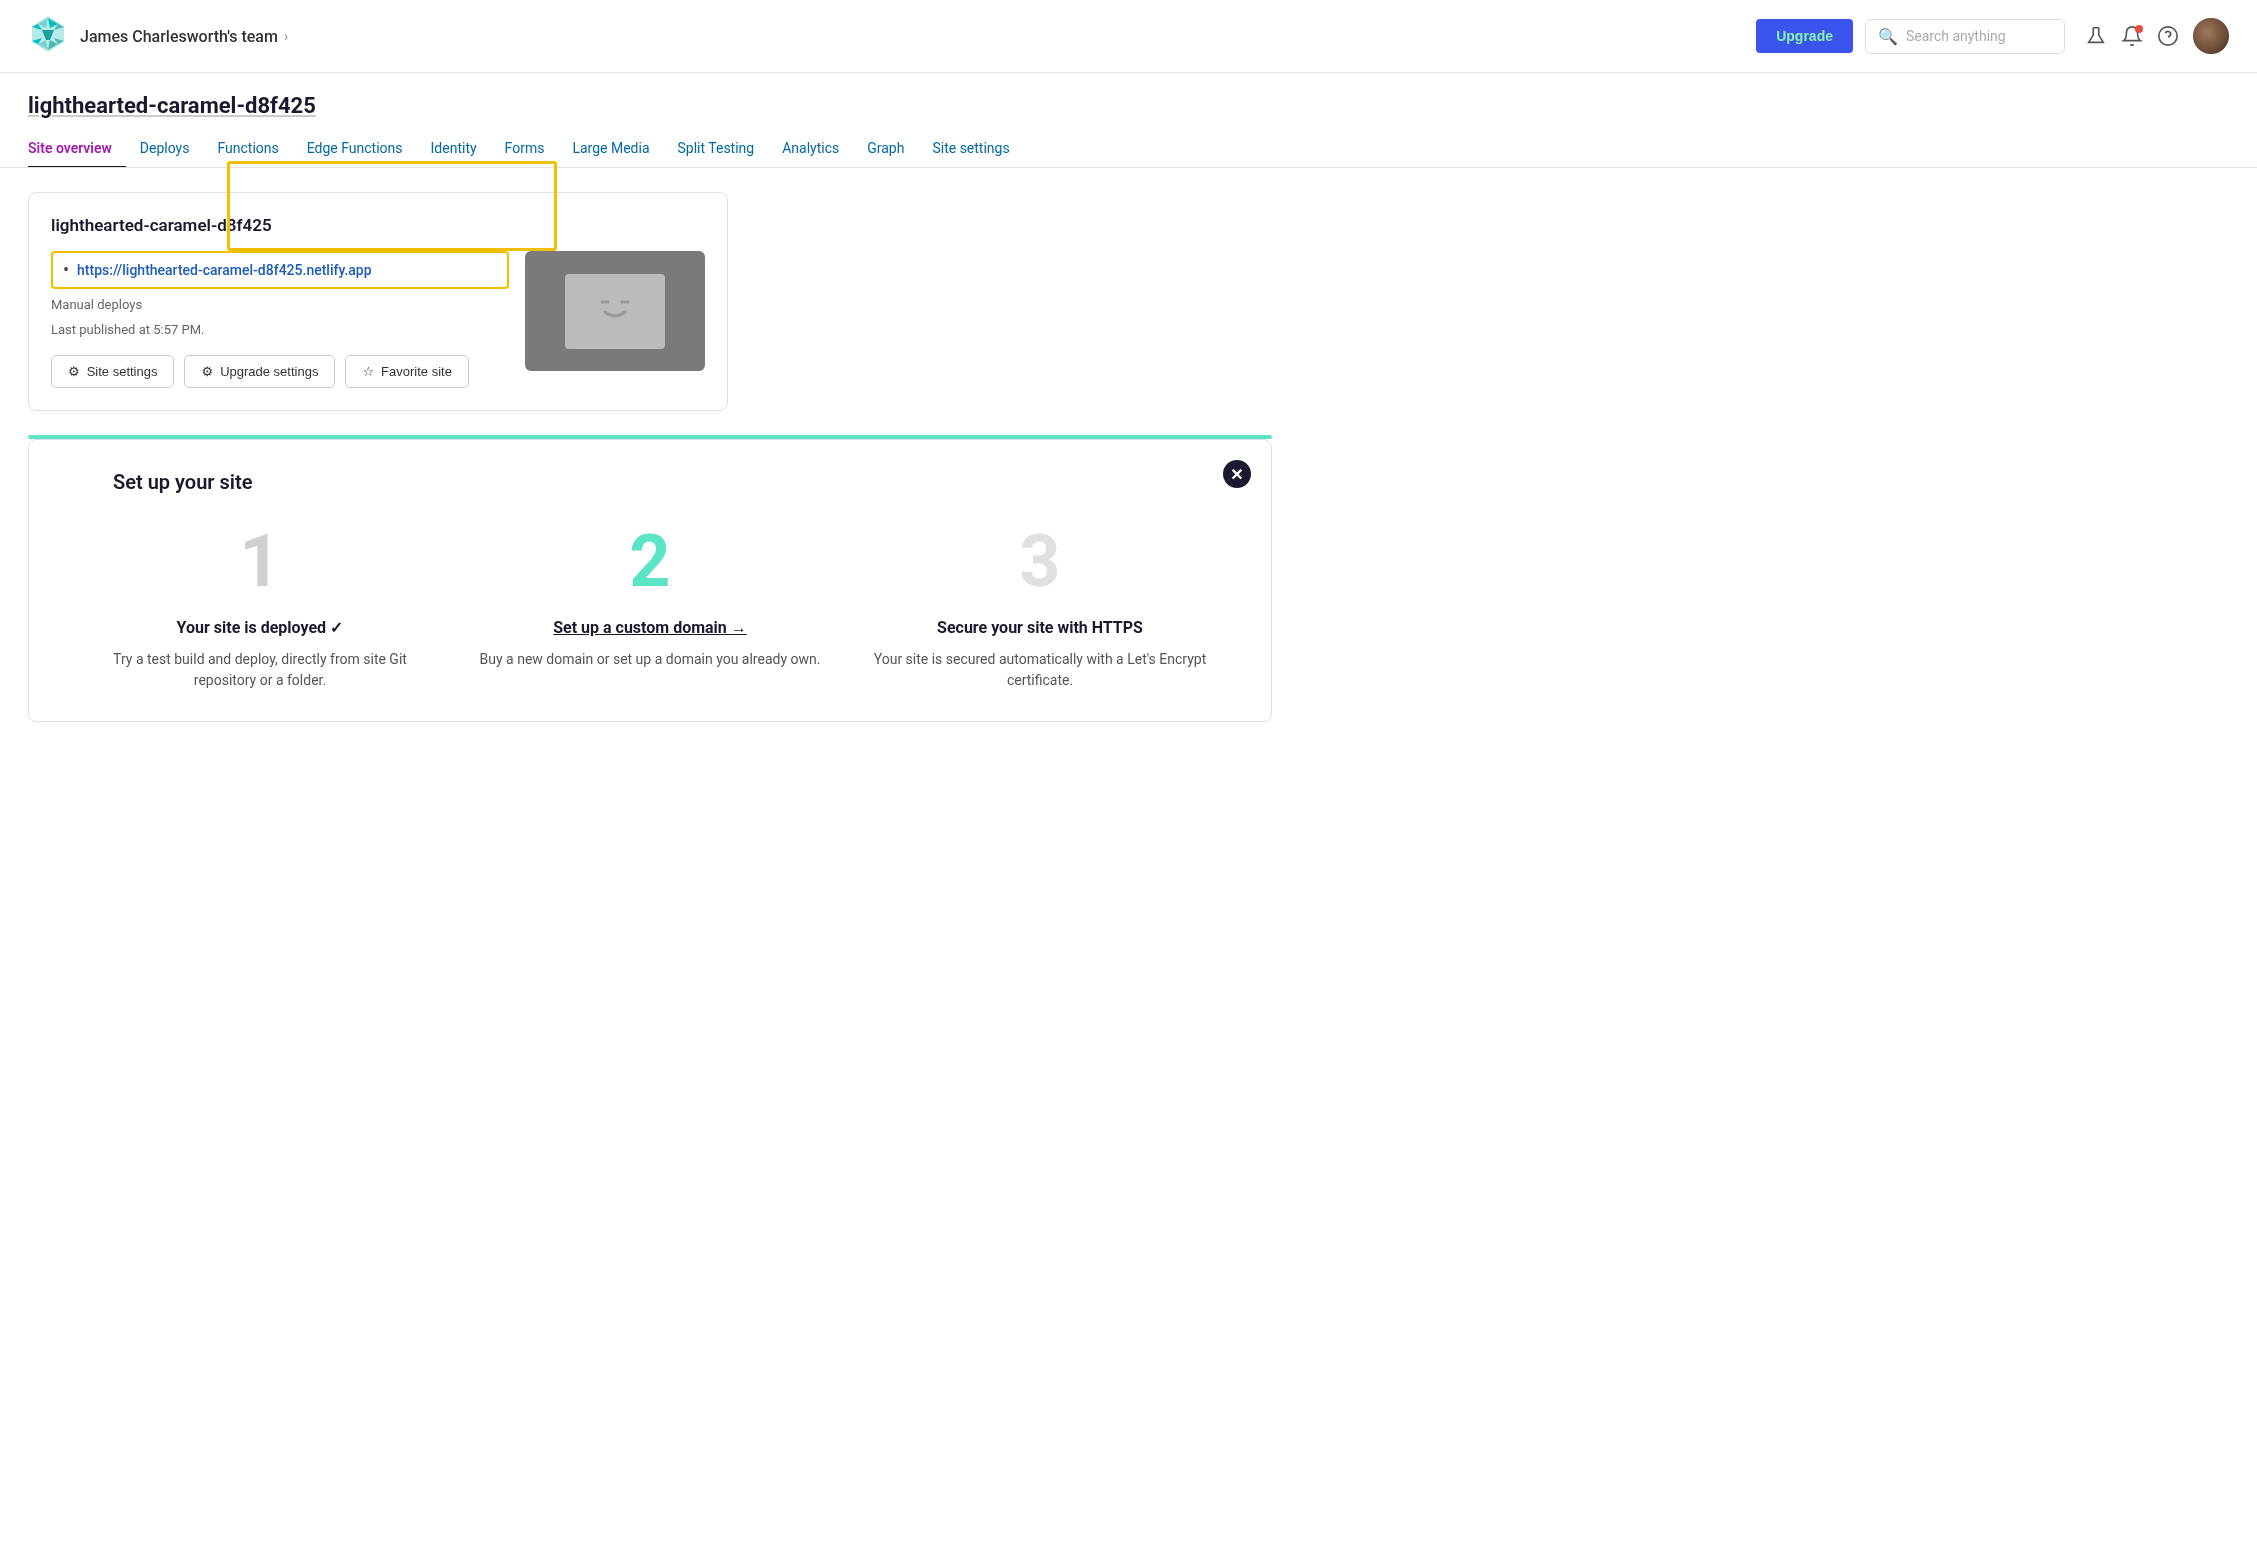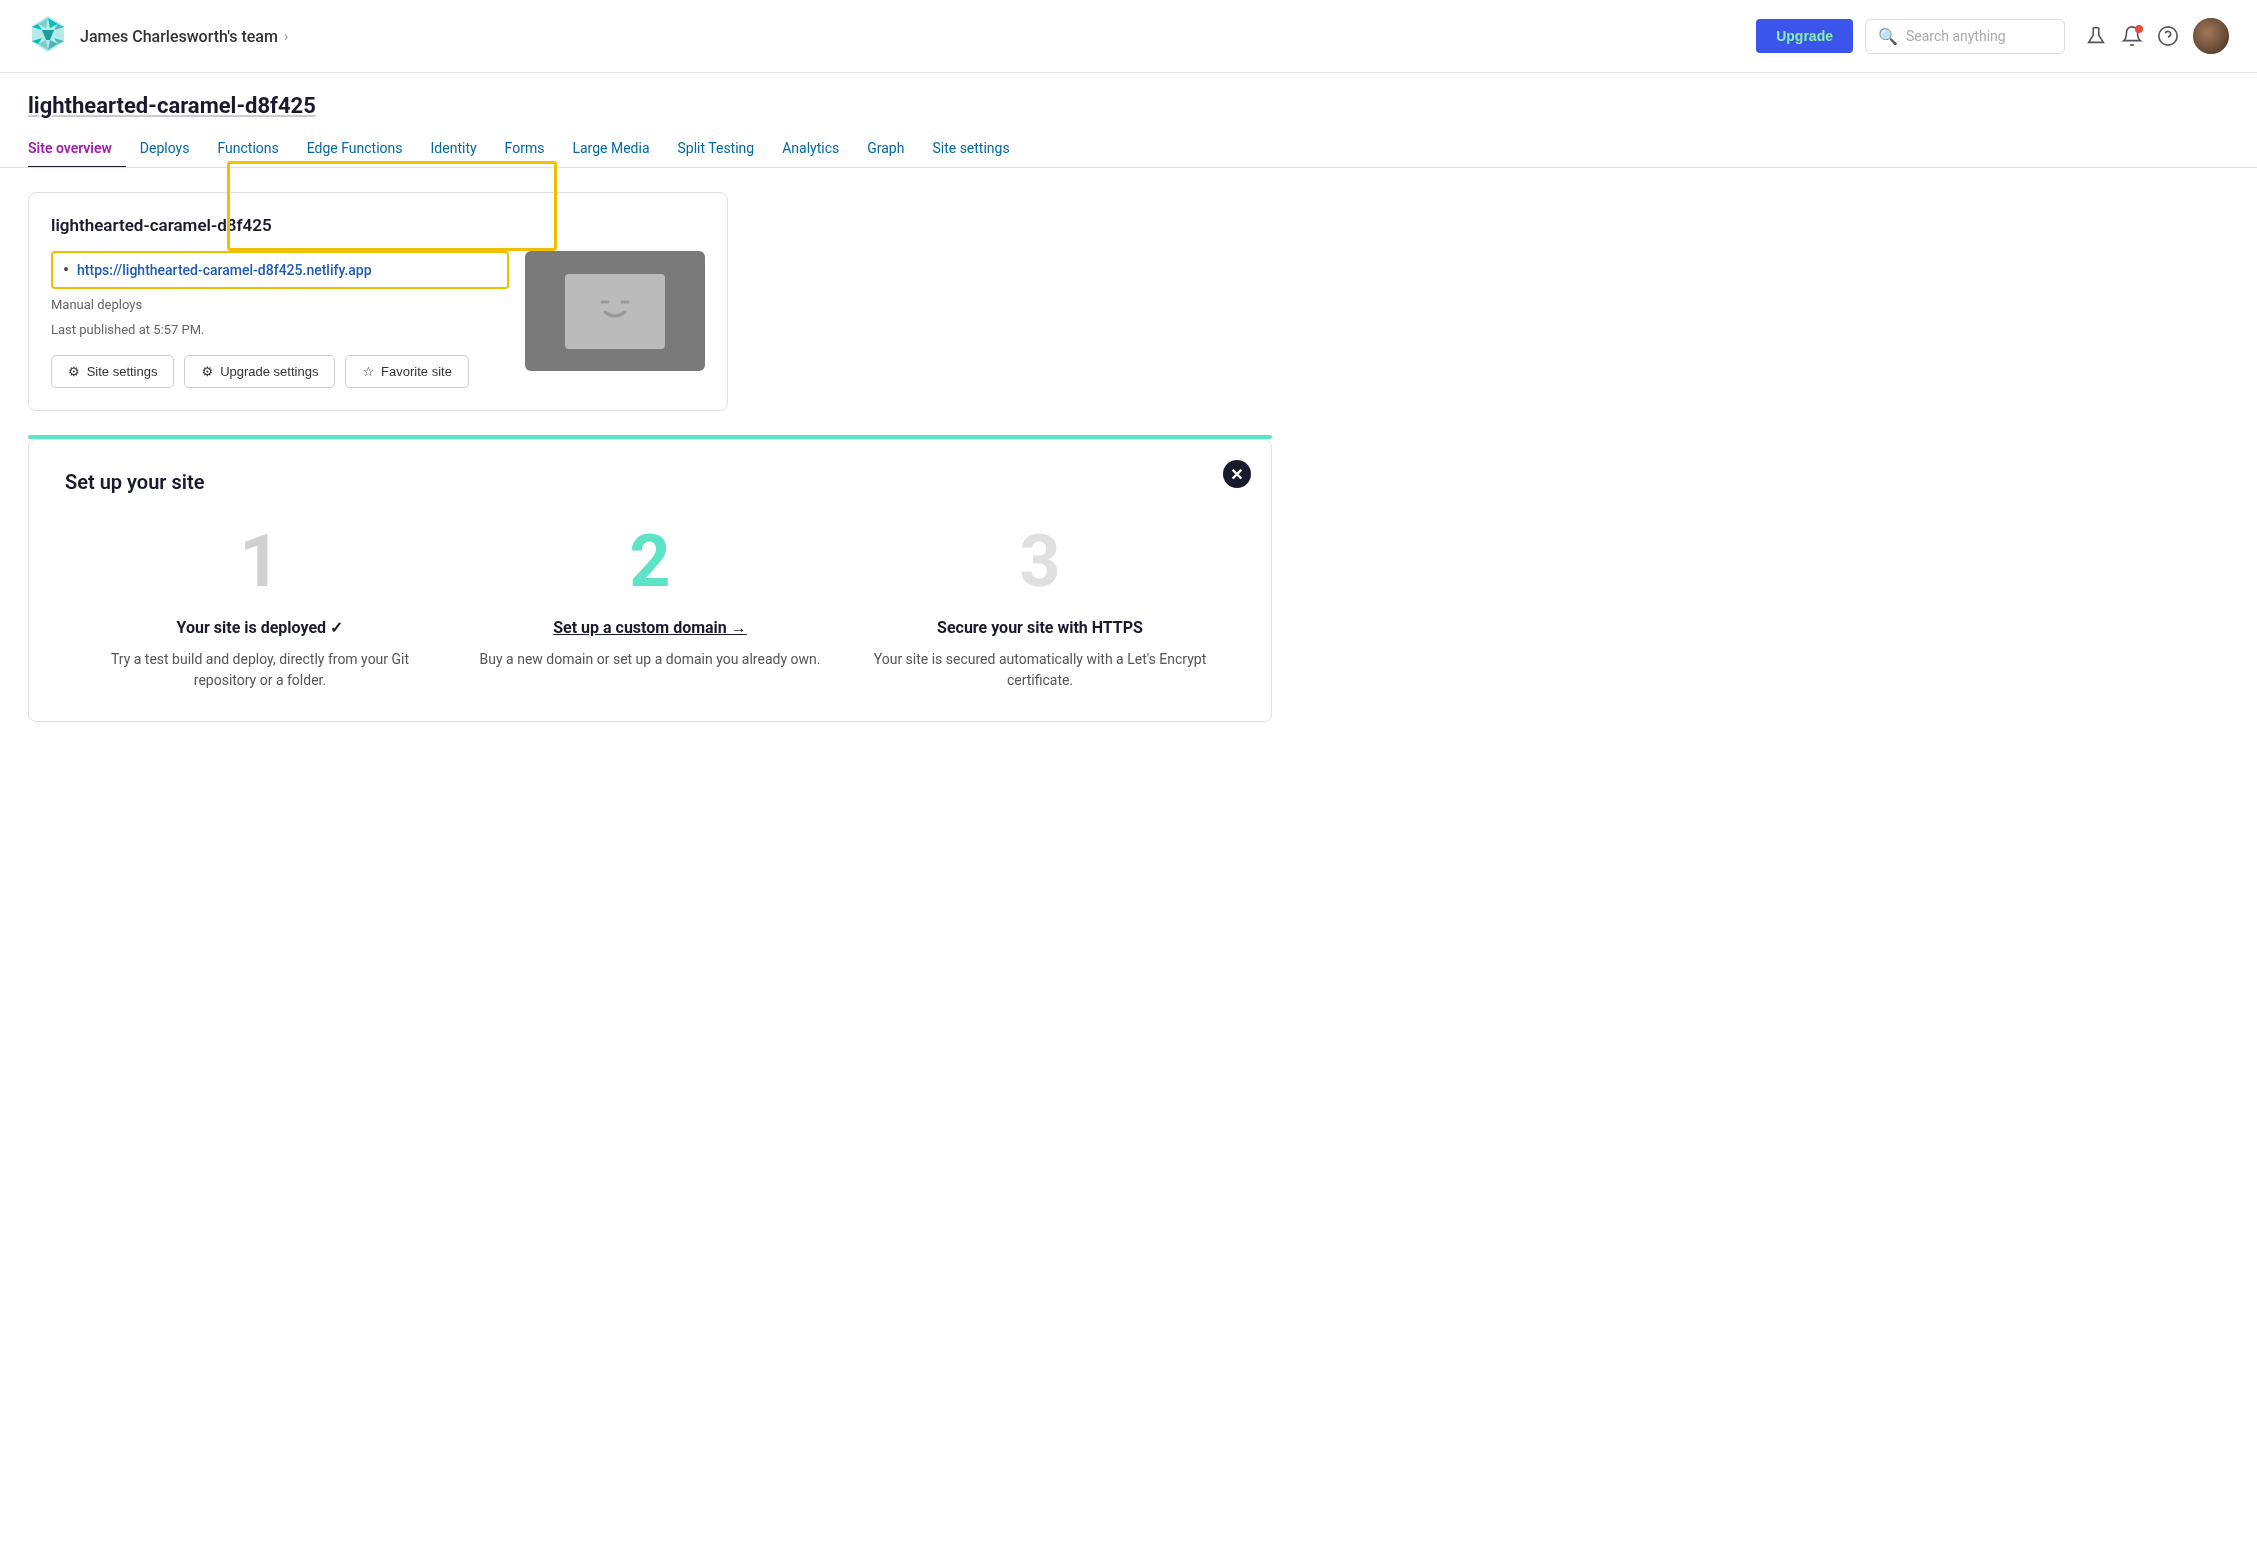--- a/index.html
+++ b/index.html
@@ -273,20 +273,21 @@
       padding: 30px 36px;
       background: #fff;
       position: relative;
       margin-top: 0;
     }
     .setup-title {
       font-size: 20px;
       font-weight: 600;
       color: #1a1a2e;
       margin-bottom: 32px;
+      margin-left: 48px;
     }
     .setup-close {
       position: absolute;
       top: 20px;
       right: 20px;
       width: 28px;
       height: 28px;
       background: #1a1a2e;
       border-radius: 50%;
       display: flex;
@@ -471,21 +472,21 @@
 
       <button class="setup-close">
         <span>✕</span>
       </button>
 
       <div class="setup-steps">
 
         <div class="setup-step">
           <div class="step-number done">1</div>
           <div class="step-title">Your site is deployed ✓</div>
-          <div class="step-desc">Try a test build and deploy, directly from your Git repository or a folder.</div>
+          <div class="step-desc">Try a test build and deploy, directly from site Git repository or a folder.</div>
         </div>
 
         <div class="setup-step">
           <div class="step-number active">2</div>
           <div class="step-title">
             <a href="#">Set up a custom domain →</a>
           </div>
           <div class="step-desc">Buy a new domain or set up a domain you already own.</div>
         </div>
 

